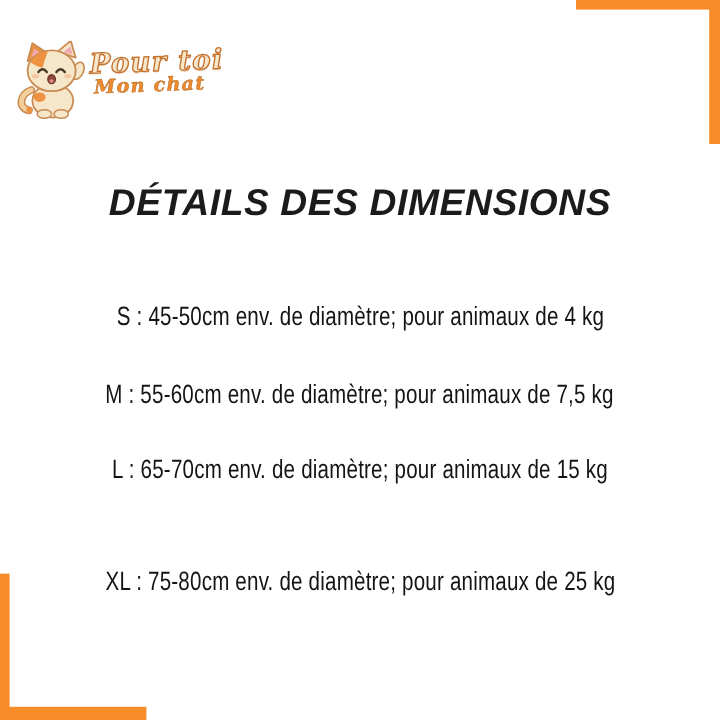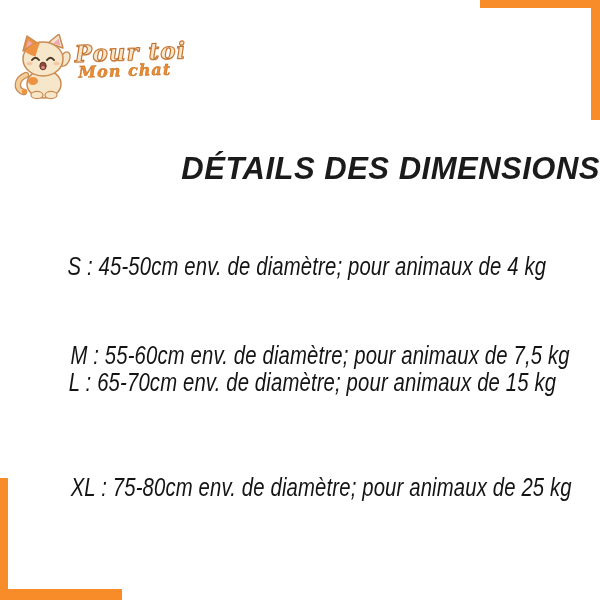--- a/index.html
+++ b/index.html
@@ -61,50 +61,49 @@
     margin-top: 0px;
     margin-left: 3px;
   }
 
   
   .page-title {
     position: absolute;
     top: 151px;
     left: 0;
     width: 100%;
-    text-align: right;
+    text-align: center;
     font-weight: bold;
     font-style: italic;
     font-size: 31px;
     letter-spacing: 0.5px;
     color: #1B1B1B;
     white-space: nowrap;
   }
 
   
   .size-row {
     position: absolute;
     left: 0;
     width: 100%;
     text-align: center;
-    font-size: 26px;
+    font-size: 22px;
     font-weight: 400;
     color: #141414;
-    font-style: italic;
   }
   .size-row .condensed {
     display: inline-block;
     transform: scaleX(0.78);
     transform-origin: center;
     white-space: nowrap;
     letter-spacing: 0.2px;
   }
   .row-s  { top: 251px; }
-  .row-m  { top: 316px; margin-top: 24px; }
-  .row-l  { top: 367px; }
+  .row-m  { top: 316px; }
+  .row-l  { top: 378px; }
   .row-xl { top: 472px; }
 </style>
 </head>
 <body>
 
 <div class="corner-bar tr-h"></div>
 <div class="corner-bar tr-v"></div>
 <div class="corner-bar bl-v"></div>
 <div class="corner-bar bl-h"></div>
 

